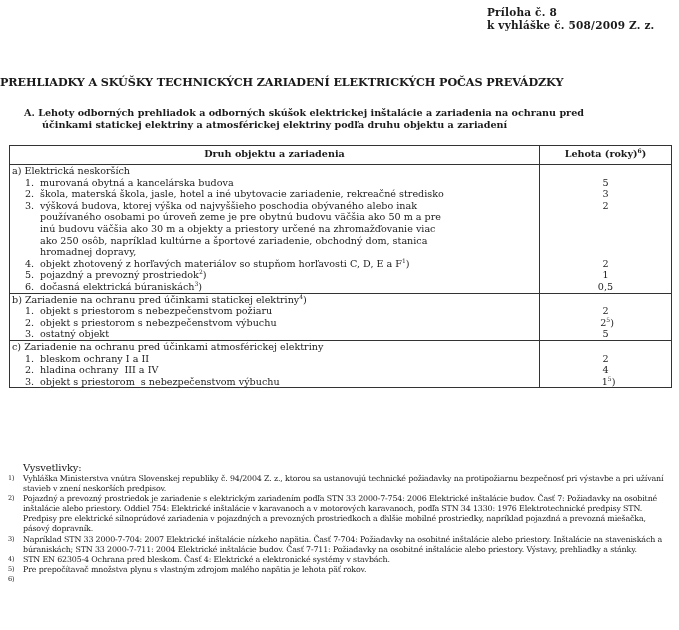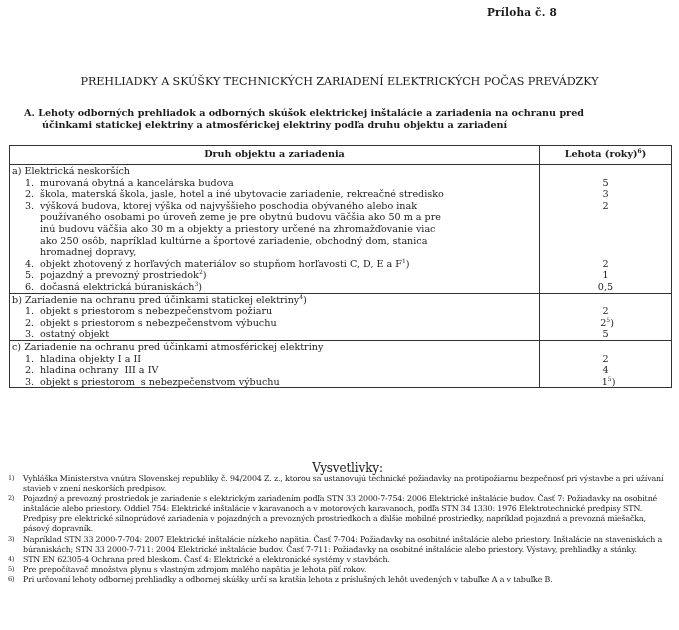--- a/index.html
+++ b/index.html
@@ -6,22 +6,22 @@
   body {
     width: 679px; height: 630px; position: relative; overflow: hidden;
     font-family: "DejaVu Serif", "Liberation Serif", serif;
     color: #1a1a1a;
   }
   .annex {
     position: absolute; left: 487px; top: 6px;
     font-size: 10.5px; font-weight: bold; line-height: 13px; letter-spacing: 0.2px;
   }
   .main-title {
-    position: absolute; left: 0; width: 679px; top: 75px; text-align: center;
-    font-size: 11.2px; font-weight: normal; letter-spacing: -0.1px;
+    position: absolute; left: 0; width: 679px; top: 75px; 
+    font-size: 11.2px; font-weight: bold; letter-spacing: -0.1px;
   }
   .section-title {
     position: absolute; left: 8px; top: 107px; width: 665px;
     font-size: 9.6px; font-weight: bold; line-height: 12px; margin-left: 16px;
   }
   .section-title .cont { padding-left: 18px; display: block; }
   table.grid {
     position: absolute; left: 9px; top: 145px; width: 663px;
     border-collapse: collapse; font-size: 9.6px; line-height: 11.6px;
   }
@@ -37,31 +37,32 @@
   .item { padding-left: 15px; }
   .item .num { display: inline-block; width: 15px; }
   .item .wrap { padding-left: 15px; }
   .cell-values { text-align: center; padding-top: 0; }
   .cell-values div { height: 11.6px; }
   sup.fn { font-size: 6px; vertical-align: 4px; line-height: 0; }
   .notes {
     position: absolute; left: 8px; top: 462px; width: 664px;
     font-size: 7.9px; line-height: 10.1px; letter-spacing: -0.15px;
   }
-  .notes .heading { font-size: 12px; padding-left: 15px; line-height: 12px; text-align: center; }
+  .notes .heading { font-size: 10px; padding-left: 15px; line-height: 12px; }
   .note { position: relative; padding-left: 15px; }
   .note .marker { position: absolute; left: 0; top: -1px; font-size: 6.5px; }
   .pad-a { padding-top: 2px; }
   .pad-b { padding-bottom: 12px; }
 </style>
 </head>
 <body>
 
 <div class="annex">
   <div>Príloha č. 8</div>
+  <div>k vyhláške č. 508/2009 Z. z.</div>
 </div>
 
 <div class="main-title">PREHLIADKY A SKÚŠKY TECHNICKÝCH ZARIADENÍ ELEKTRICKÝCH POČAS PREVÁDZKY</div>
 
 <div class="section-title">
   <span>A.</span>
   <span>Lehoty odborných prehliadok a odborných skúšok elektrickej inštalácie a zariadenia na ochranu pred</span>
   <span class="cont">účinkami statickej elektriny a atmosférickej elektriny podľa druhu objektu a zariadení</span>
 </div>
 
@@ -116,35 +117,35 @@
         <div></div>
         <div>2</div>
         <div>&nbsp;<span>2</span><sup class="fn">5</sup>)</div>
         <div>5</div>
       </td>
     </tr>
 
     <tr>
       <td class="pad-a pad-b">
         <div class="grp-label">c) Zariadenie na ochranu pred účinkami atmosférickej elektriny</div>
-        <div class="item"><span class="num">1.</span><span>hladina objekty I a II</span></div>
+        <div class="item"><span class="num">1.</span><span>bleskom ochrany I a II</span></div>
         <div class="item"><span class="num">2.</span><span style="white-space:pre">hladina ochrany  III a IV</span></div>
         <div class="item"><span class="num">3.</span><span style="white-space:pre">objekt s priestorom  s nebezpečenstvom výbuchu</span></div>
       </td>
       <td class="cell-values pad-a">
         <div></div>
         <div>2</div>
         <div>4</div>
         <div>&nbsp;&nbsp;<span>1</span><sup class="fn">5</sup>)</div>
       </td>
     </tr>
   </tbody>
 </table>
 
 <div class="notes">
   <div class="heading">Vysvetlivky:</div>
   <div class="note"><span class="marker">1)</span><span>Vyhláška Ministerstva vnútra Slovenskej republiky č. 94/2004 Z. z., ktorou sa ustanovujú technické požiadavky na protipožiarnu bezpečnosť pri výstavbe a pri užívaní stavieb v znení neskorších predpisov.</span></div>
   <div class="note"><span class="marker">2)</span><span>Pojazdný a prevozný prostriedok je zariadenie s elektrickým zariadením podľa STN 33 2000-7-754: 2006 Elektrické inštalácie budov. Časť 7: Požiadavky na osobitné inštalácie alebo priestory. Oddiel 754: Elektrické inštalácie v karavanoch a v motorových karavanoch, podľa STN 34 1330: 1976 Elektrotechnické predpisy STN. Predpisy pre elektrické silnoprúdové zariadenia v pojazdných a prevozných prostriedkoch a ďalšie mobilné prostriedky, napríklad pojazdná a prevozná miešačka, pásový dopravník.</span></div>
   <div class="note"><span class="marker">3)</span><span>Napríklad STN 33 2000-7-704: 2007 Elektrické inštalácie nízkeho napätia. Časť 7-704: Požiadavky na osobitné inštalácie alebo priestory. Inštalácie na staveniskách a búraniskách; STN 33 2000-7-711: 2004 Elektrické inštalácie budov. Časť 7-711: Požiadavky na osobitné inštalácie alebo priestory. Výstavy, prehliadky a stánky.</span></div>
   <div class="note"><span class="marker">4)</span><span>STN EN 62305-4 Ochrana pred bleskom. Časť 4: Elektrické a elektronické systémy v stavbách.</span></div>
   <div class="note"><span class="marker">5)</span><span>Pre prepočítavač množstva plynu s vlastným zdrojom malého napätia je lehota päť rokov.</span></div>
-  <div class="note"><span class="marker">6)</span><span>Pri určovaní lehoty odbornej prehliadky a odbornej skúšky určí sa kratšia lehota z príslušných lehôt uvedených v tabuľke A a v tabuľke B.</span></div>
+  <div class="note"><span class="marker">6)</span></div>
 </div>
 
 </body></html>

